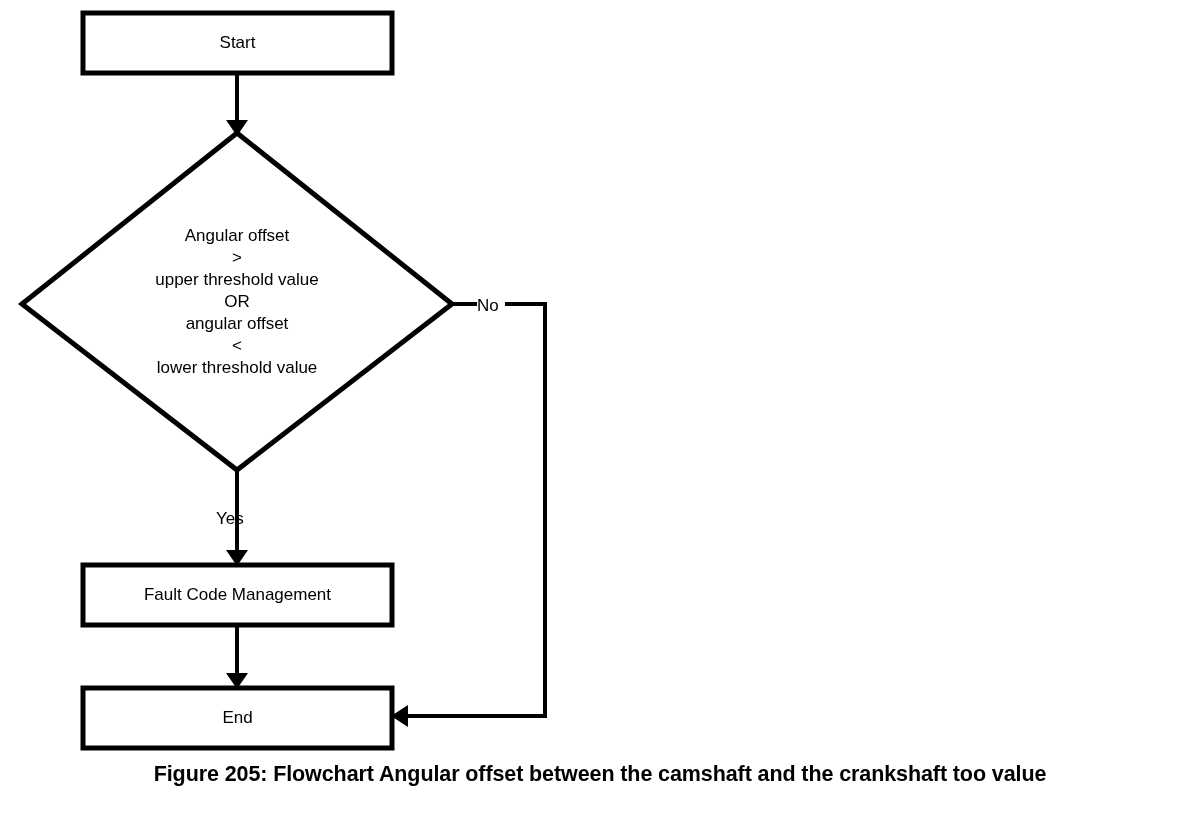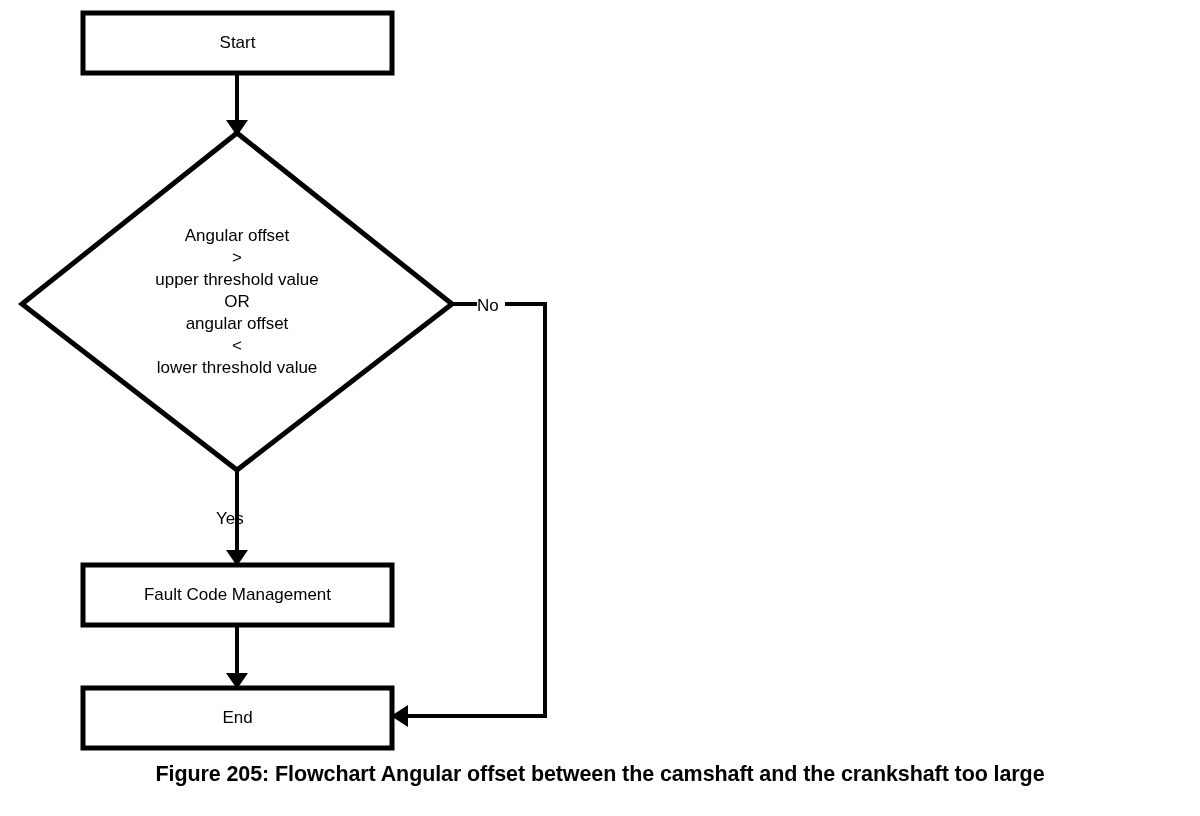--- a/index.html
+++ b/index.html
@@ -134,15 +134,15 @@
       <polygon class="arrowhead" points="226,673 248,673 237,689"></polygon>
     </g>
 
     <g>
       <rect class="shape-outline" x="83" y="688" width="309" height="60"></rect>
       <text class="node-text" x="237.5" y="719">End</text>
     </g>
 
   </svg>
 
-  <div class="caption">Figure 205: Flowchart Angular offset between the camshaft and the crankshaft too large</div>
+  <div class="caption">Figure 205: Flowchart Angular offset between the camshaft and the crankshaft too value</div>
 
 </div>
 
 </body></html>

